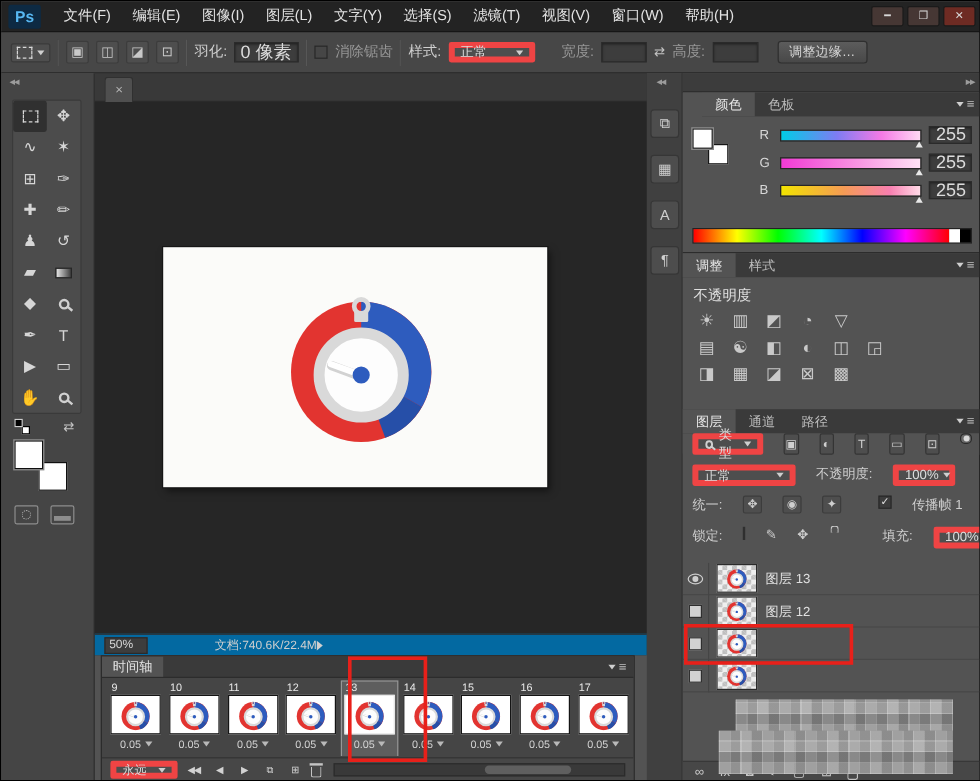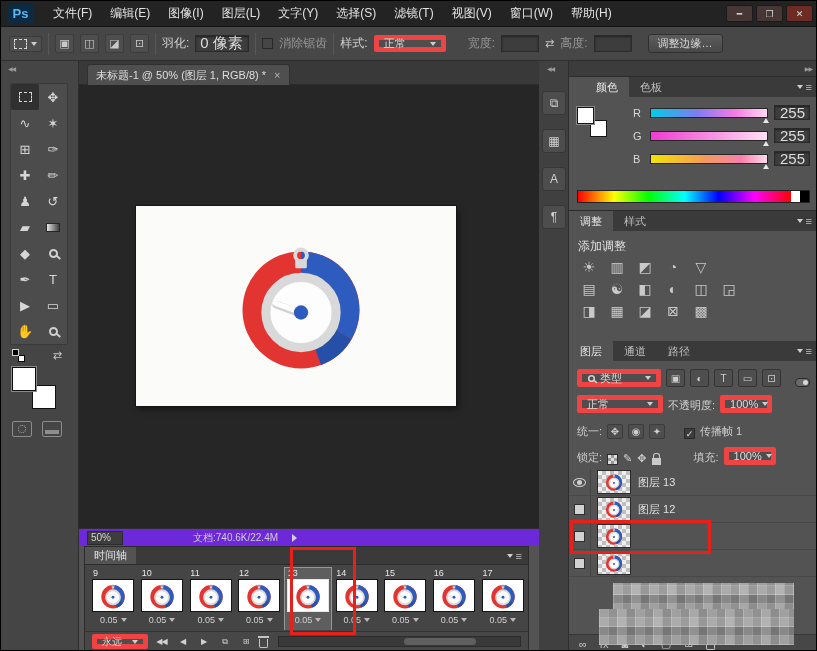--- a/index.html
+++ b/index.html
@@ -52,21 +52,21 @@
   .smode { position:relative; width:20px; height:16px; border:1px solid #8d8d8d; border-radius:2px; }
   .smode::after { content:""; position:absolute; left:2px; right:2px; bottom:2px; height:4px; background:#8d8d8d; }
 
   
   #docarea { position:absolute; left:78px; top:60px; width:460px; height:485px; background:#262626; }
   #doctabbar { position:absolute; left:0; top:0; right:0; height:24px; background:#393939; border-bottom:1px solid #2a2a2a; display:flex; }
   #doctab { margin:3px 0 0 8px; height:21px; display:flex; align-items:center; gap:8px; background:#4f4f4f; border:1px solid #303030; border-bottom:none; border-radius:3px 3px 0 0; padding:0 8px; font-size:11px; color:#dedede; }
   #doctab .x { color:#b5b5b5; }
   #canvas { position:absolute; left:0; top:24px; right:0; bottom:18px; background:#262626; overflow:hidden; }
   #artboard { position:absolute; left:57px; top:121px; width:320px; height:200px; background:#fbfbf9; box-shadow:0 0 0 1px #161616, 2px 3px 6px rgba(0,0,0,.5); }
-  #statusbar { position:absolute; left:0; bottom:0; right:0; height:18px; background:#6d28d9; border-top:1px solid #2e2e2e; display:flex; align-items:center; gap:14px; padding:0 8px; font-size:11px; }
+  #statusbar { position:absolute; left:0; bottom:0; right:0; height:18px; background:#0369a1; border-top:1px solid #2e2e2e; display:flex; align-items:center; gap:0; padding:0 8px; font-size:11px; }
   #zoombox { width:36px; height:14px; background:#3d3d3d; border:1px solid #2a2a2a; display:flex; align-items:center; padding:0 3px; color:#d6d6d6; font-size:10px; }
   #docinfo { color:#cfcfcf; font-size:10px; margin-left:56px; }
   .cright { width:0; height:0; border-top:4px solid transparent; border-bottom:4px solid transparent; border-left:5px solid #cfcfcf; }
 
   
   #ministrip { position:absolute; left:538px; top:60px; width:30px; height:591px; background:#404040; border-right:1px solid #2e2e2e; }
   .dsbtn { position:absolute; left:3px; width:24px; height:24px; background:#4d4d4d; border:1px solid #363636; border-radius:3px; color:#cfcfcf; display:flex; align-items:center; justify-content:center; font-size:12px; }
 
   
   #rightdock { position:absolute; left:568px; top:60px; width:249px; height:591px; background:#4d4d4d; }
@@ -97,21 +97,21 @@
   .speck { width:9px; background:#000; }
 
   
   #adjpanel { top:150px; height:168px; }
   .adjtitle { margin:7px 0 2px 9px; font-size:12px; color:#e0e0e0; }
   .arow { display:flex; gap:4px; margin:2px 0 0 8px; }
   .aicon { width:24px; height:20px; display:flex; align-items:center; justify-content:center; color:#c9c9c9; font-size:14px; }
 
   
   #layerspanel { top:280px; height:311px; border-bottom:none; }
-  .lrowbar { display:flex; align-items:flex-end; gap:5px; padding:0 8px; height:26px; }
+  .lrowbar { display:flex; align-items:flex-start; gap:17px; padding:0 8px; height:26px; }
   .typebox { width:84px; height:18px; }
   .ficon { width:19px; height:18px; background:#4e4e4e; border:1px solid #343434; color:#cfcfcf; font-size:10px; display:flex; align-items:center; justify-content:center; border-radius:2px; }
   .ltoggle { margin-left:auto; width:15px; height:9px; background:#6b6b6b; border:1px solid #2a2a2a; border-radius:4px; position:relative; }
   .ltoggle::after { content:""; position:absolute; right:1px; top:1px; width:5px; height:5px; border-radius:50%; background:#d9d9d9; }
   .blendbox { width:86px; height:18px; }
   .llabel { font-size:11px; color:#cfcfcf; white-space:nowrap; }
   .valddl { width:52px; height:18px; }
   .uicon { width:16px; height:15px; display:flex; align-items:center; justify-content:center; color:#cfcfcf; font-size:10px; border:1px solid #3c3c3c; background:#4e4e4e; border-radius:2px; }
   .checkermini { width:11px; height:11px; background-image:linear-gradient(45deg,#999 25%,transparent 25%,transparent 75%,#999 75%),linear-gradient(45deg,#999 25%,#ddd 25%,#ddd 75%,#999 75%); background-size:6px 6px; background-position:0 0,3px 3px; border:1px solid #2f2f2f; }
   .padlock { position:relative; width:9px; height:7px; background:#c9c9c9; margin-top:4px; }
@@ -304,21 +304,20 @@
     </div>
     <div id="maskrow">
       <span class="qmask"></span>
       <span class="smode"></span>
     </div>
   </div>
 
   <div id="docarea">
     <div id="doctabbar">
       <div id="doctab">
-        <span>未标题-1 @ 50% (图层 1, RGB/8) *</span>
         <span class="x">×</span>
       </div>
     </div>
     <div id="canvas">
       <div id="artboard">
         <svg class="swsvg" style="position:absolute;left:100px;top:35px" width="130" height="130">
             <use href="#sw"></use>
           </svg>
       </div>
     </div>
@@ -383,21 +382,21 @@
 
     <div class="panel" id="adjpanel">
       <div class="tabbar">
         <div class="tab active">调整</div>
         <div class="tab">样式</div>
         <div class="pmenu">
             <span class="cdown"></span>
             <span>≡</span>
           </div>
       </div>
-      <div class="adjtitle">添加调整</div>
+      <div class="adjtitle">不透明度</div>
       <div class="arow">
         <span class="aicon">☀</span>
         <span class="aicon">▥</span>
         <span class="aicon">◩</span>
         <span class="aicon">◔</span>
         <span class="aicon">▽</span>
       </div>
       <div class="arow">
         <span class="aicon">▤</span>
         <span class="aicon">☯</span>

